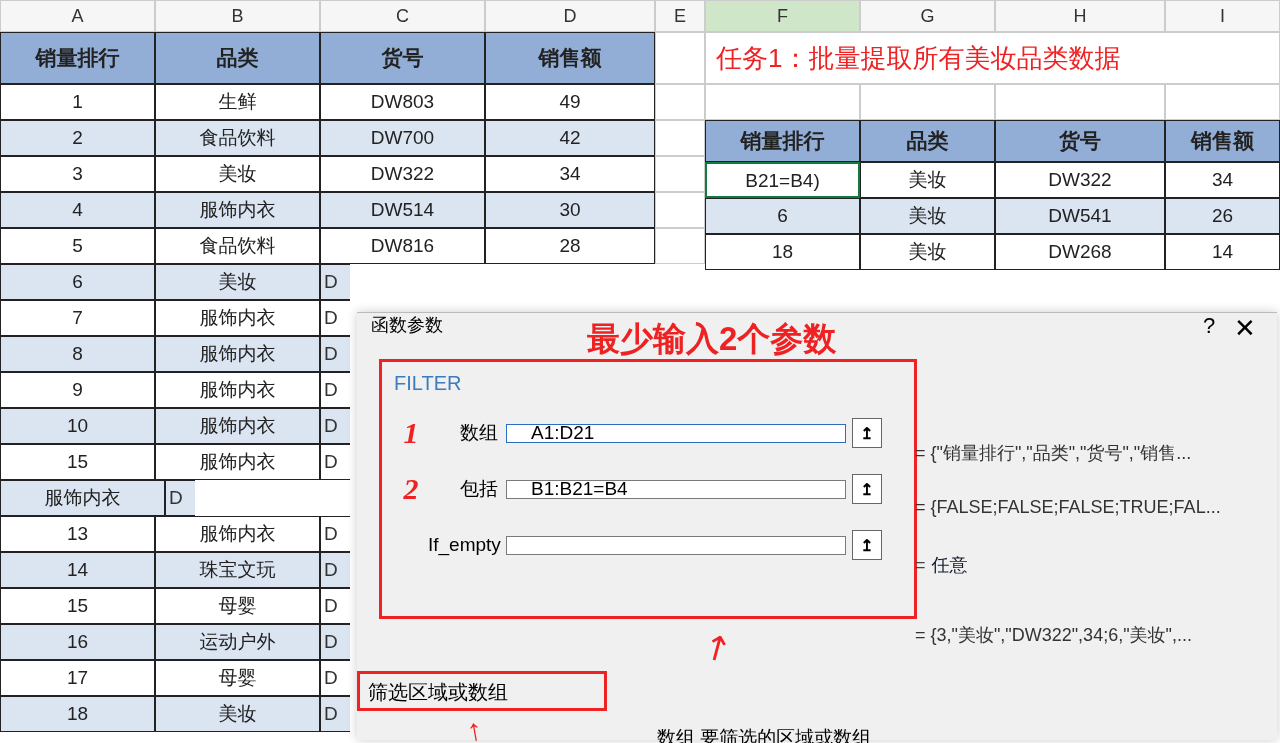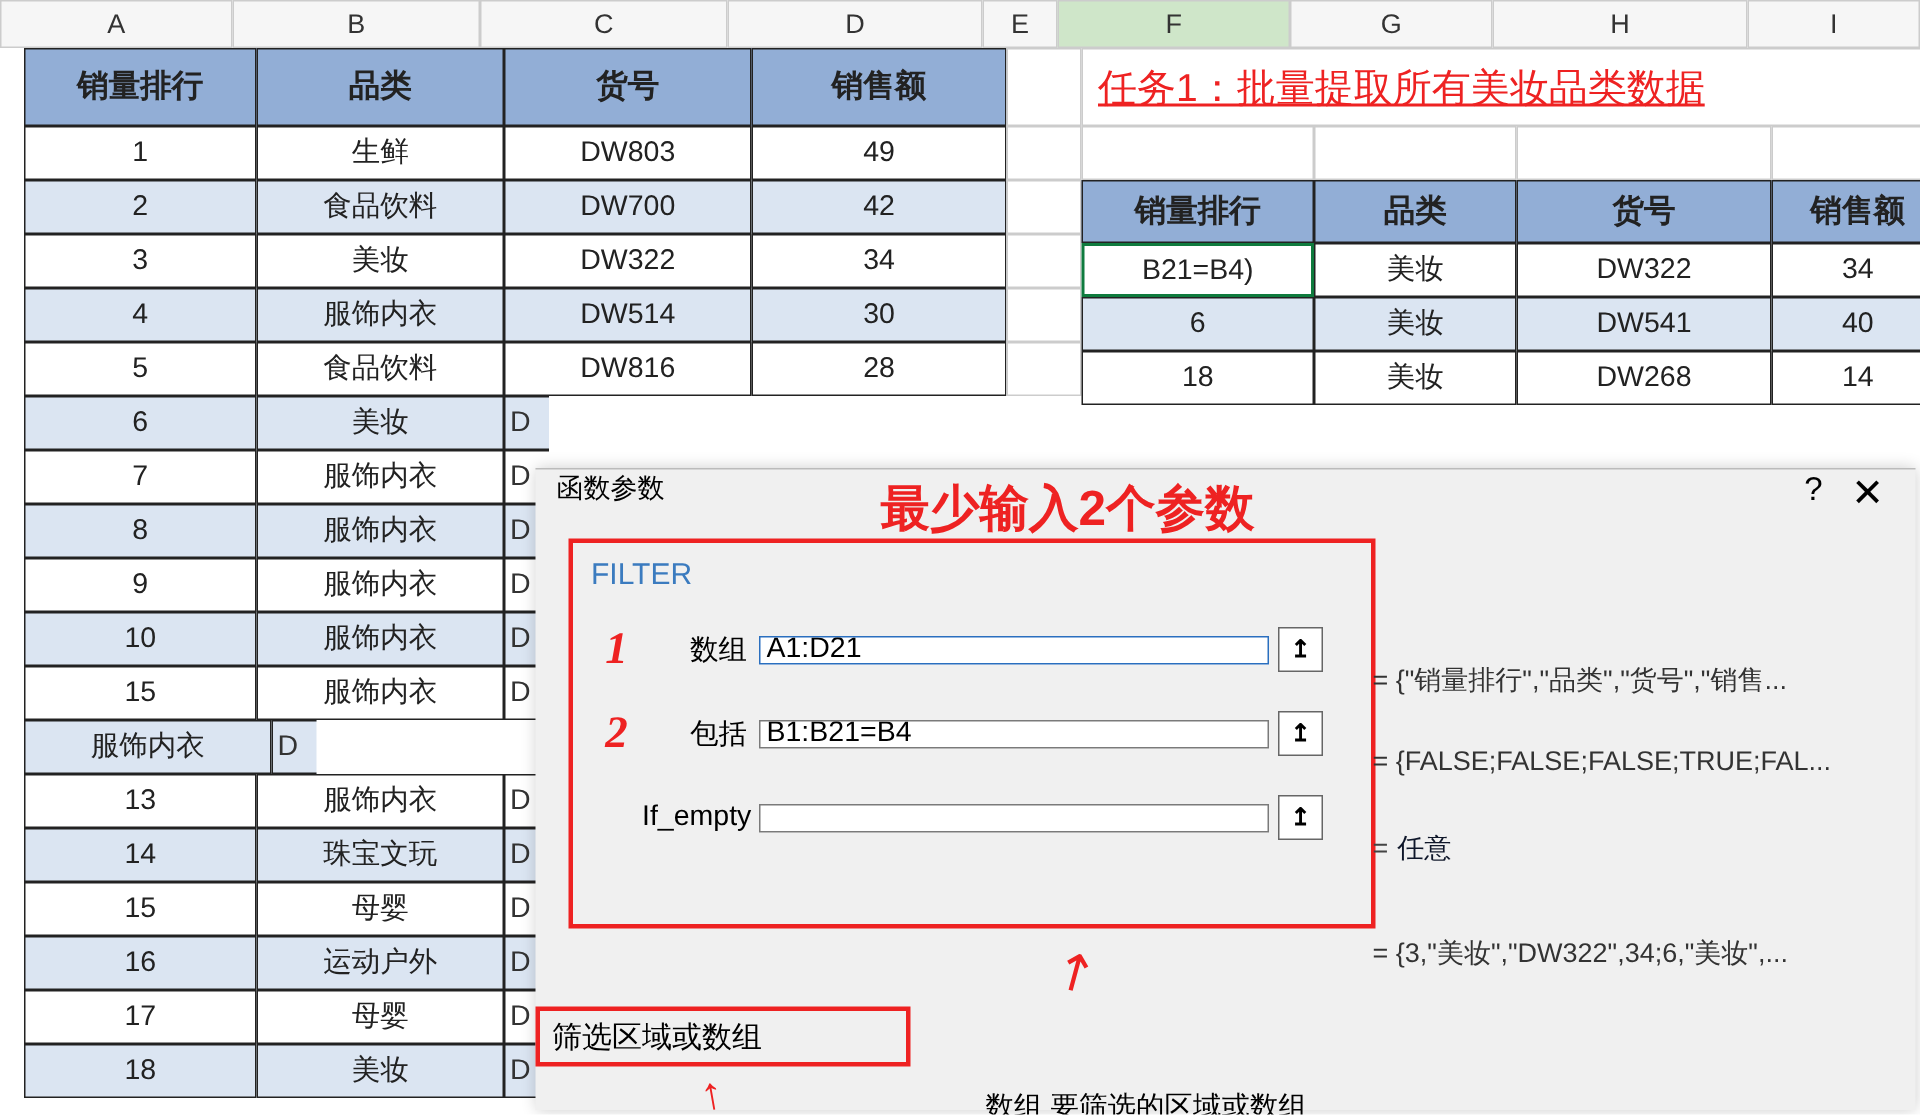--- a/index.html
+++ b/index.html
@@ -22,21 +22,21 @@
     border: 1px solid #ccc;
     background: #f6f6f6;
     text-align: center;
     line-height: 30px;
     font-size: 18px;
     color: #333;
   }
   .sel-col { background: #cfe6c9 !important; border-bottom: 2px solid #217346; }
   
   .grid { }
-  .row { display: flex; height: 36px; padding-left: 16px; }
+  .row { display: flex; height: 36px; }
   .cell {
     border: 1px solid #222;
     text-align: center;
     line-height: 34px;
     overflow: hidden;
     white-space: nowrap;
     color: #222;
   }
   .hdrcell {
     background: #92aed6;
@@ -50,21 +50,21 @@
     border: 2px solid #0f7b3e;
     background: #fff;
   }
   .task-text {
     color: #e22;
     font-size: 26px;
     text-align: left;
     padding-left: 10px;
     line-height: 34px;
   }
-  .task-row .cell { border: 1px solid #ccc; text-decoration: underline; }
+  .task-row .cell { border: 1px solid #ccc; }
 
   
   .wA { width: 155px; }
   .wB { width: 165px; }
   .wC { width: 165px; }
   .wD { width: 170px; }
   .wE { width: 50px;  }
   .wF { width: 155px; }
   .wG { width: 135px; }
   .wH { width: 170px; }
@@ -124,21 +124,21 @@
     text-align: center;
     font-family: "Brush Script MT", cursive;
   }
   .param .lbl { width: 78px; text-align: right; padding-right: 8px; font-size: 19px; }
   .param .inp {
     width: 340px;
     height: 19px;
     border: 1px solid #7a7a7a;
     background: #fff;
     font-size: 19px;
-    padding: 0 4px;
+    padding: 0 24px;
     font-family: Arial, sans-serif;
   }
   .param .inp.sel { border: 1.5px solid #2a6fbf; }
   .param .pick {
     width: 30px; height: 30px;
     border: 1px solid #666;
     margin-left: 6px;
     background: #fff;
     display: flex; align-items: center; justify-content: center;
     font-size: 16px; font-weight: bold;
@@ -346,21 +346,21 @@
       <div class="row">
         <div class="cell wF sel-cell">B21=B4)</div>
         <div class="cell wG">美妆</div>
         <div class="cell wH">DW322</div>
         <div class="cell wI">34</div>
       </div>
       <div class="row">
         <div class="cell wF alt">6</div>
         <div class="cell wG alt">美妆</div>
         <div class="cell wH alt">DW541</div>
-        <div class="cell wI alt">40</div>
+        <div class="cell wI alt">26</div>
       </div>
       <div class="row">
         <div class="cell wF">18</div>
         <div class="cell wG">美妆</div>
         <div class="cell wH">DW268</div>
         <div class="cell wI">14</div>
       </div>
     </div>
 </div>
 

